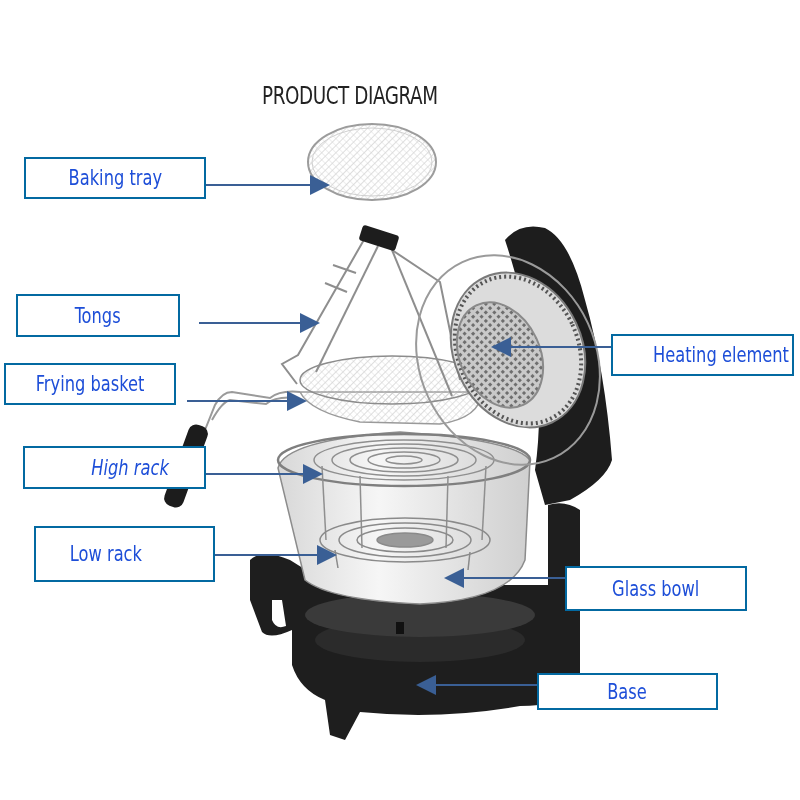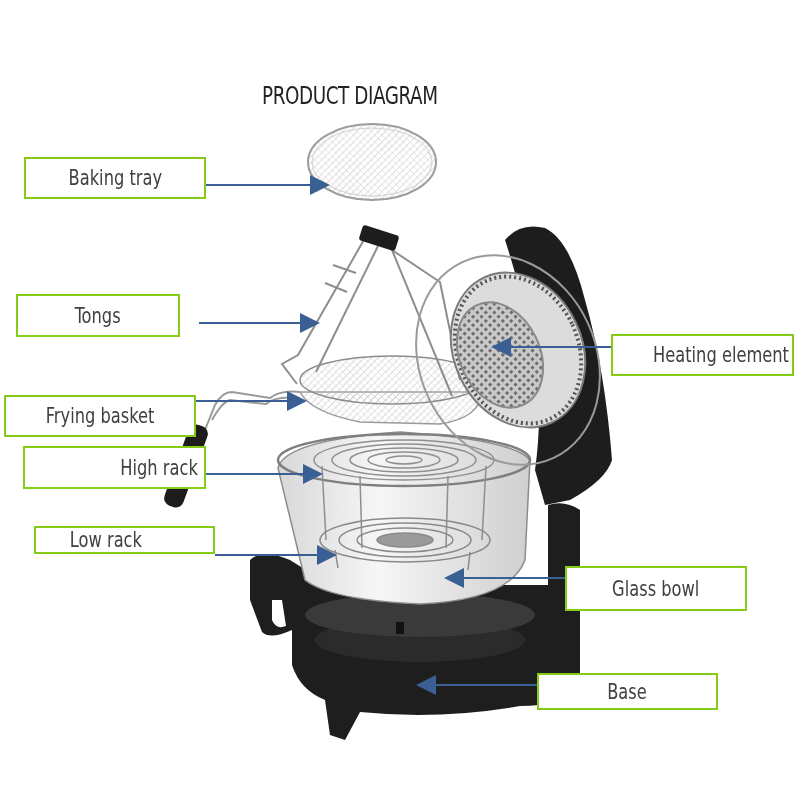--- a/index.html
+++ b/index.html
@@ -1,22 +1,22 @@
 <!DOCTYPE html>
 <html><head>
   <meta charset="utf-8">
   <style>
     html, body { margin: 0; padding: 0; background: #ffffff; }
     body { width: 800px; height: 800px; position: relative; overflow: hidden;
            font-family: "DejaVu Sans Condensed", "DejaVu Sans", sans-serif; }
     .title { position: absolute; left: 262px; top: 82px; font-size: 24px;
              letter-spacing: -0.5px; color: #222; transform: scaleX(0.85); transform-origin: left top; }
-    .label { position: absolute; border: 2px solid #84cc16; background: #fff;
+    .label { position: absolute; border: 2px solid #0369a1; background: #fff;
              display: flex; align-items: center; justify-content: center;
-             font-size: 21px; color: #404040; box-sizing: border-box; }
+             font-size: 21px; color: #1d4ed8; box-sizing: border-box; }
     .label span { display: inline-block; transform: scaleX(0.86); white-space: nowrap; }
     svg.art { position: absolute; left: 0; top: 0; }
   </style>
 </head>
 <body>
 
 <div class="title">PRODUCT DIAGRAM</div>
 
 <svg class="art" width="800" height="800" viewBox="0 0 800 800">
   <defs>
@@ -116,27 +116,27 @@
     <line x1="537" y1="685" x2="420" y2="685"></line>
   </g>
 </svg>
 
 <div class="label" style="left:24px;top:157px;width:182px;height:42px;">
     <span>Baking tray</span>
   </div>
 <div class="label" style="left:16px;top:294px;width:164px;height:43px;">
     <span>Tongs</span>
   </div>
-<div class="label" style="left:4px;top:395px;width:192px;height:42px;">
+<div class="label" style="left:4px;top:363px;width:172px;height:42px;">
     <span>Frying basket</span>
   </div>
-<div class="label" style="left:23px;top:446px;width:183px;height:43px;justify-content:flex-end;padding-left:32px;">
+<div class="label" style="left:23px;top:446px;width:183px;height:43px;justify-content:center;padding-left:32px;font-style:italic;">
     <span>High rack</span>
   </div>
-<div class="label" style="left:34px;top:526px;width:181px;height:28px;justify-content:flex-start;padding-left:28px;">
+<div class="label" style="left:34px;top:526px;width:181px;height:56px;justify-content:flex-start;padding-left:28px;">
     <span>Low rack</span>
   </div>
 <div class="label" style="left:611px;top:334px;width:183px;height:42px;padding-left:36px;">
     <span>Heating element</span>
   </div>
 <div class="label" style="left:565px;top:566px;width:182px;height:45px;">
     <span>Glass bowl</span>
   </div>
 <div class="label" style="left:537px;top:673px;width:181px;height:37px;">
     <span>Base</span>

